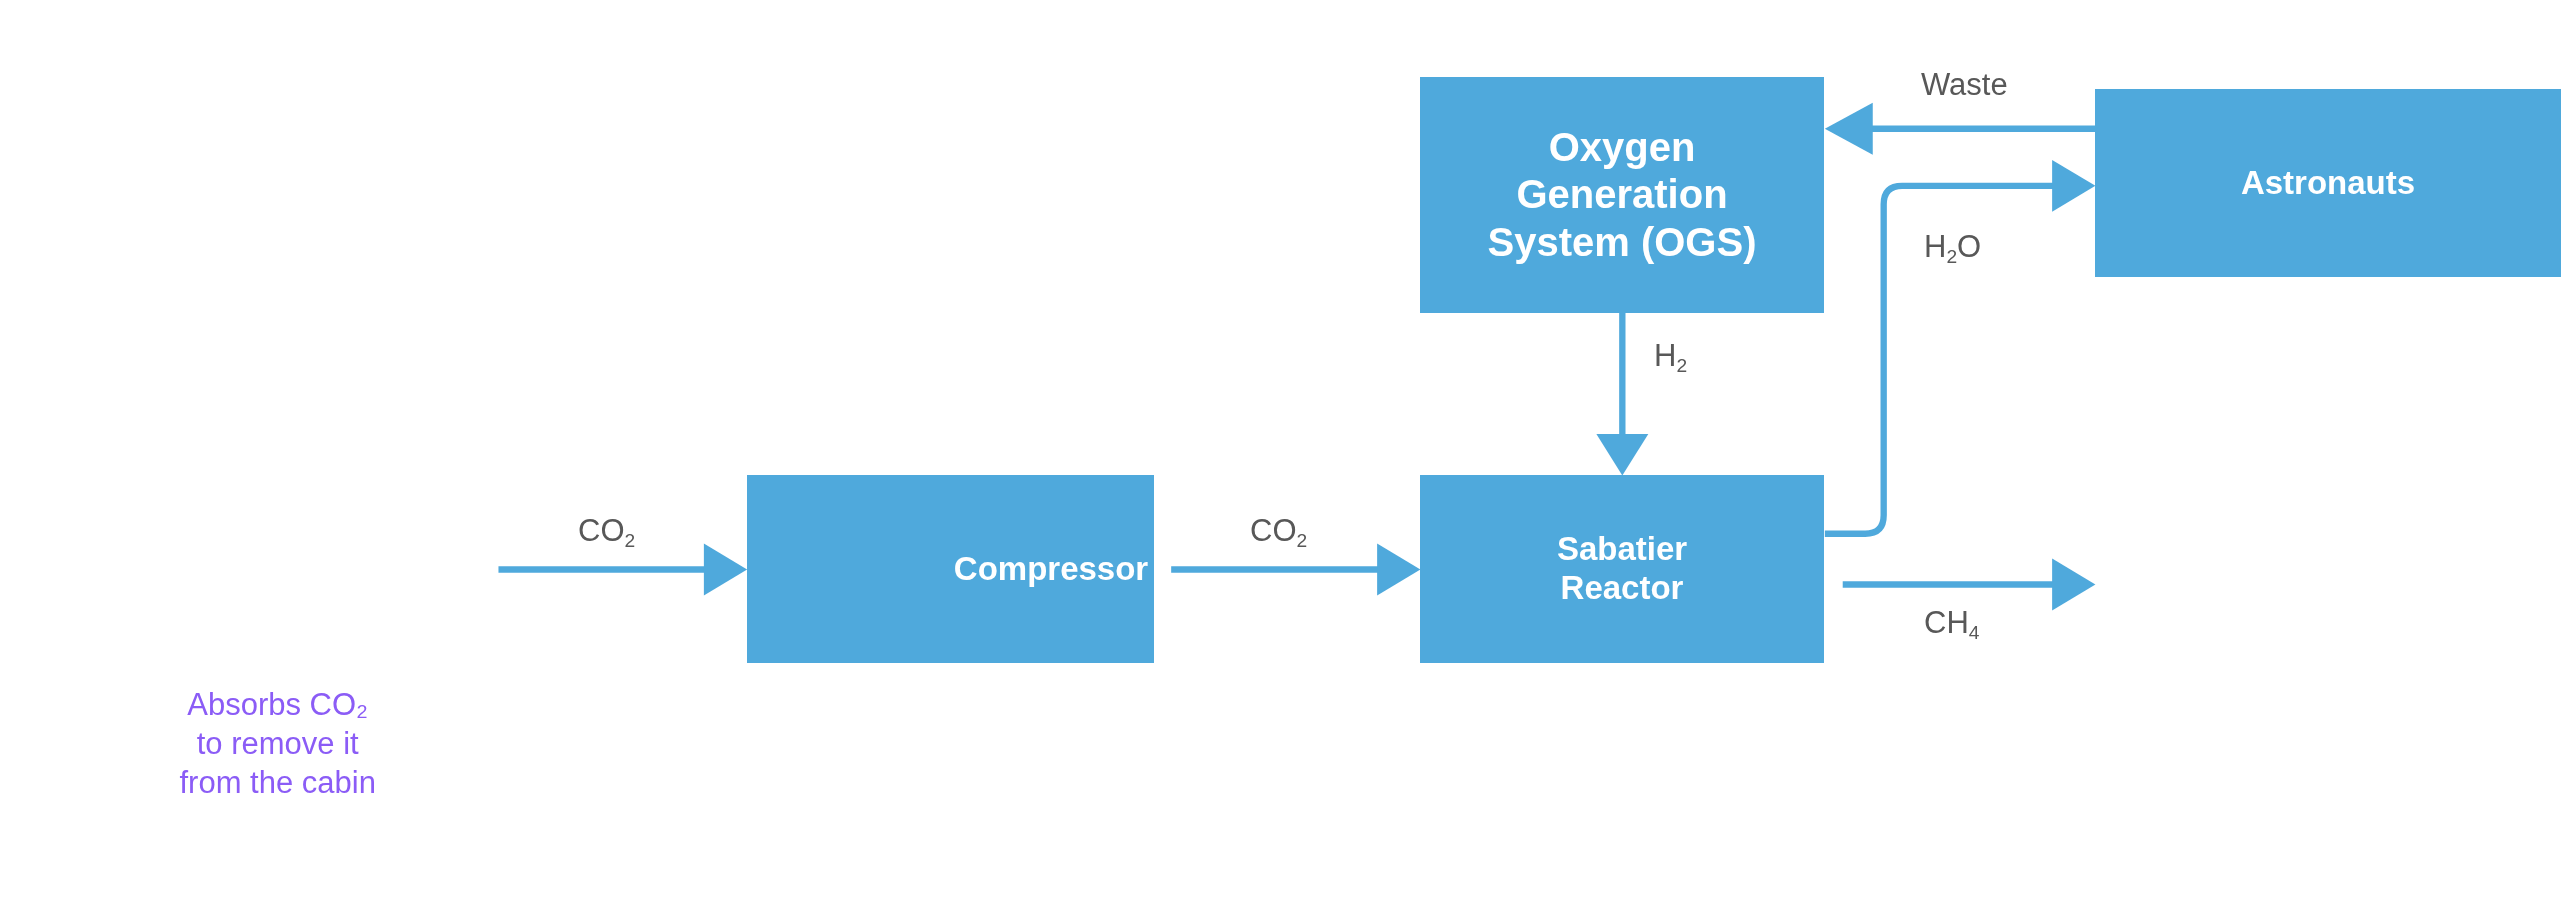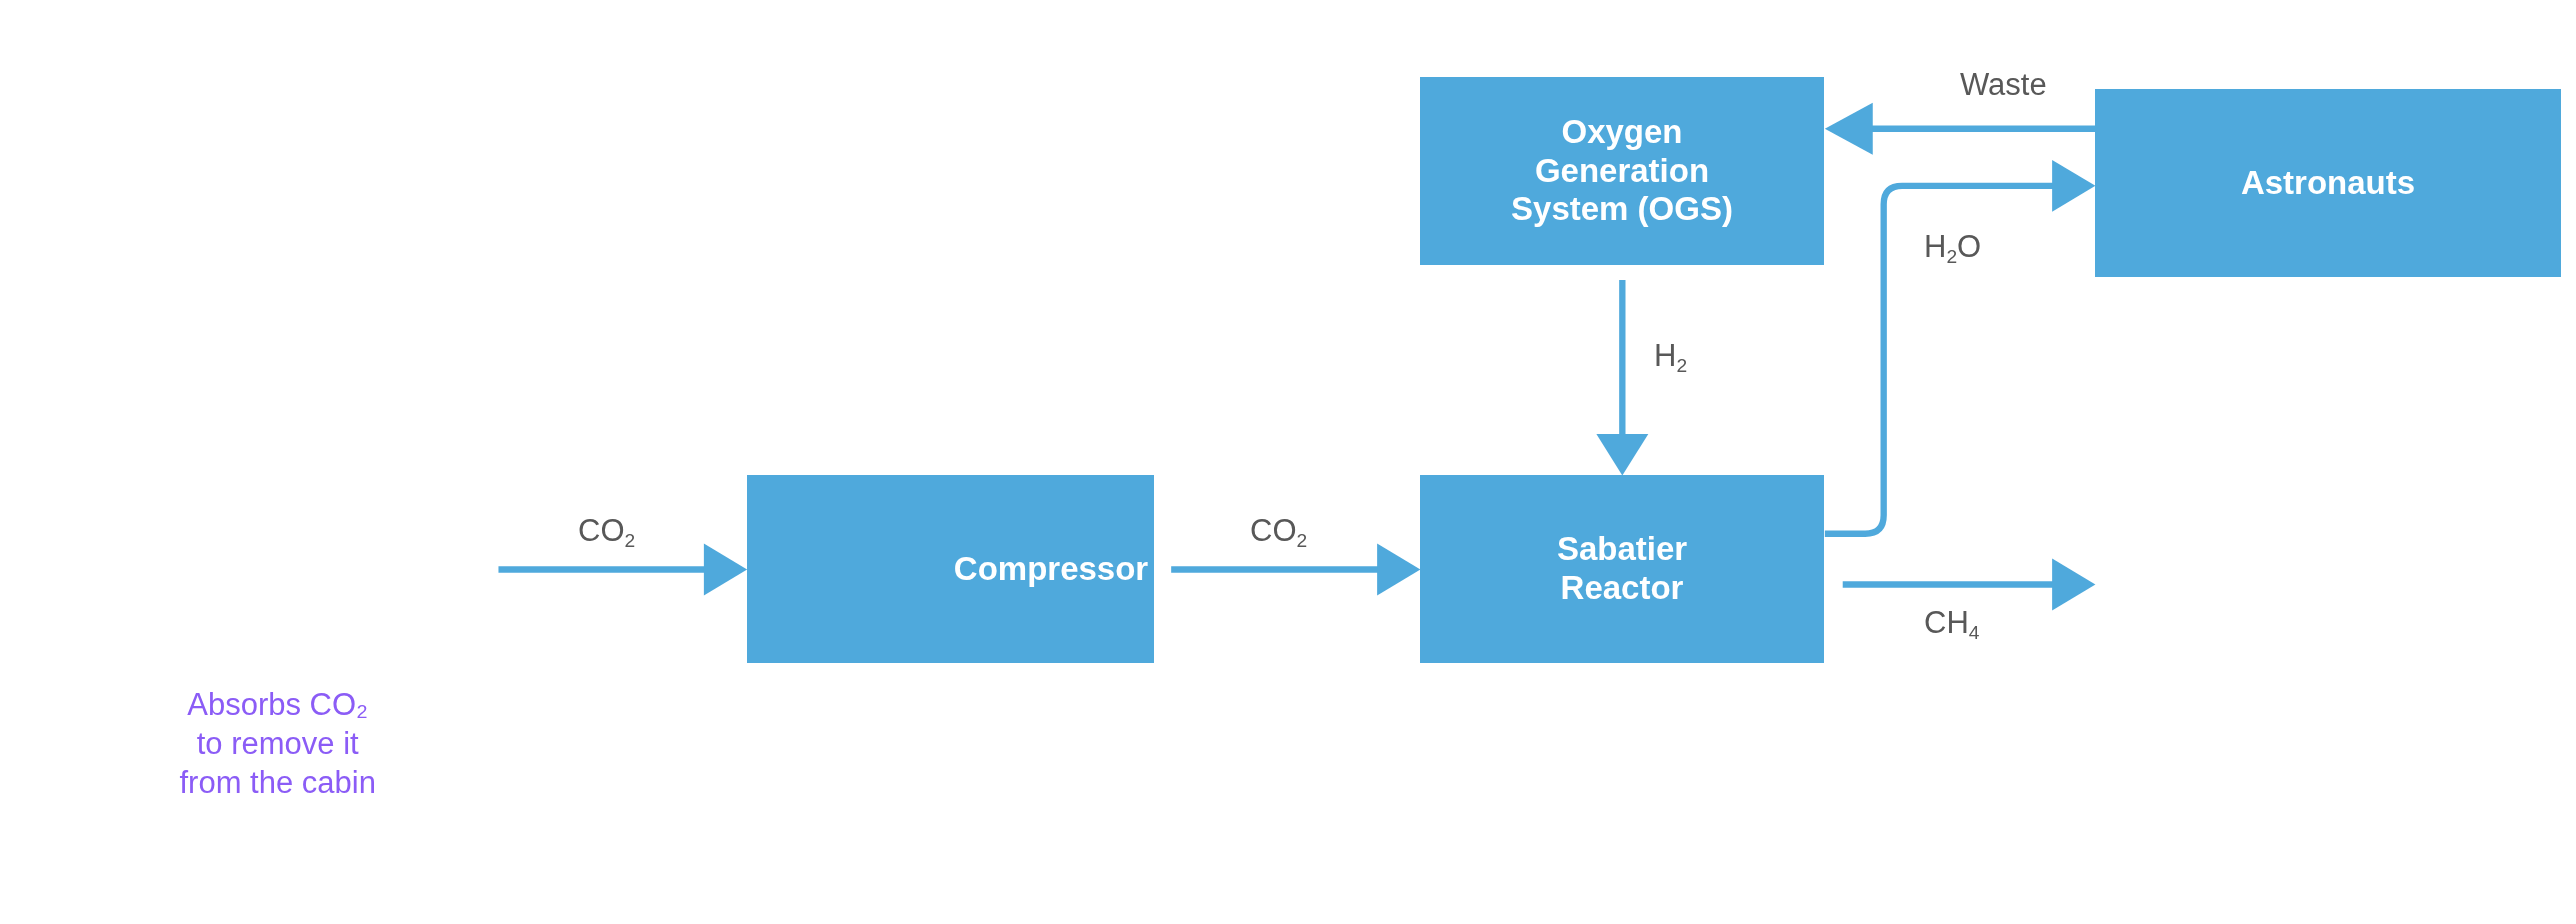--- a/index.html
+++ b/index.html
@@ -8,36 +8,36 @@
 
   .node{position:absolute;display:flex;align-items:center;justify-content:center;
         background:#4fa9dc;color:#ffffff;font-weight:bold;text-align:center;
         font-family:"Liberation Sans",sans-serif;line-height:1.18;}
   .node .lbl{display:block;padding:0 5.8px;}
 
   #node-cdra      {left:74px;  top:475px;  width:406px; height:188px; font-size:33px;}
   #node-compressor{left:747px; top:475px;  width:407px; height:188px; font-size:33px;justify-content:flex-end;}
   #node-sabatier  {left:1420px; top:475px;  width:404px; height:188px; font-size:33px;}
   #node-space     {left:2095px; top:475px;  width:406px; height:188px; font-size:33px;}
-  #node-ogs       {left:1420px; top:77px;  width:404px; height:188px; font-size:33px;}
+  #node-ogs       {left:1420px; top:77px;  width:404px; height:236px; font-size:40px;}
   #node-astronauts{left:2095px; top:89px;  width:466px; height:188px; font-size:33px;}
 
   .caption{position:absolute;color:#8b5cf6;font-size:31px;line-height:1.26;
            text-align:center;font-family:"Liberation Sans",sans-serif;white-space:pre-line;}
   #cap-cdra      {left:16.7px;   top:685px; width:522px;}
   #cap-compressor{left:689px; top:685px; width:522px;}
   #cap-sabatier  {left:1363px; top:685px; width:520px;}
 
   .edge-label{position:absolute;color:#585858;font-size:31px;line-height:1;
               white-space:nowrap;font-family:"Liberation Sans",sans-serif;}
   .edge-label sub{font-size:0.62em;vertical-align:-0.32em;}
 
   #lbl-co2-a  {left:578px; top:515px;}
   #lbl-co2-b  {left:1250px; top:515px;}
-  #lbl-waste  {left:1921px; top:69px;margin-left:39px;}
+  #lbl-waste  {left:1921px; top:69px;}
   #lbl-h2     {left:1654px; top:340px;}
   #lbl-h2o    {left:1924px; top:231px;}
   #lbl-ch4    {left:1924px; top:607px;}
 
   svg#wires{position:absolute;left:0;top:0;width:2576px;height:925px;overflow:visible;}
   .wire{fill:none;stroke:#4fa9dc;stroke-width:11;stroke-linecap:butt;}
   .head{fill:#4fa9dc;}
 </style>
 </head>
 <body>

